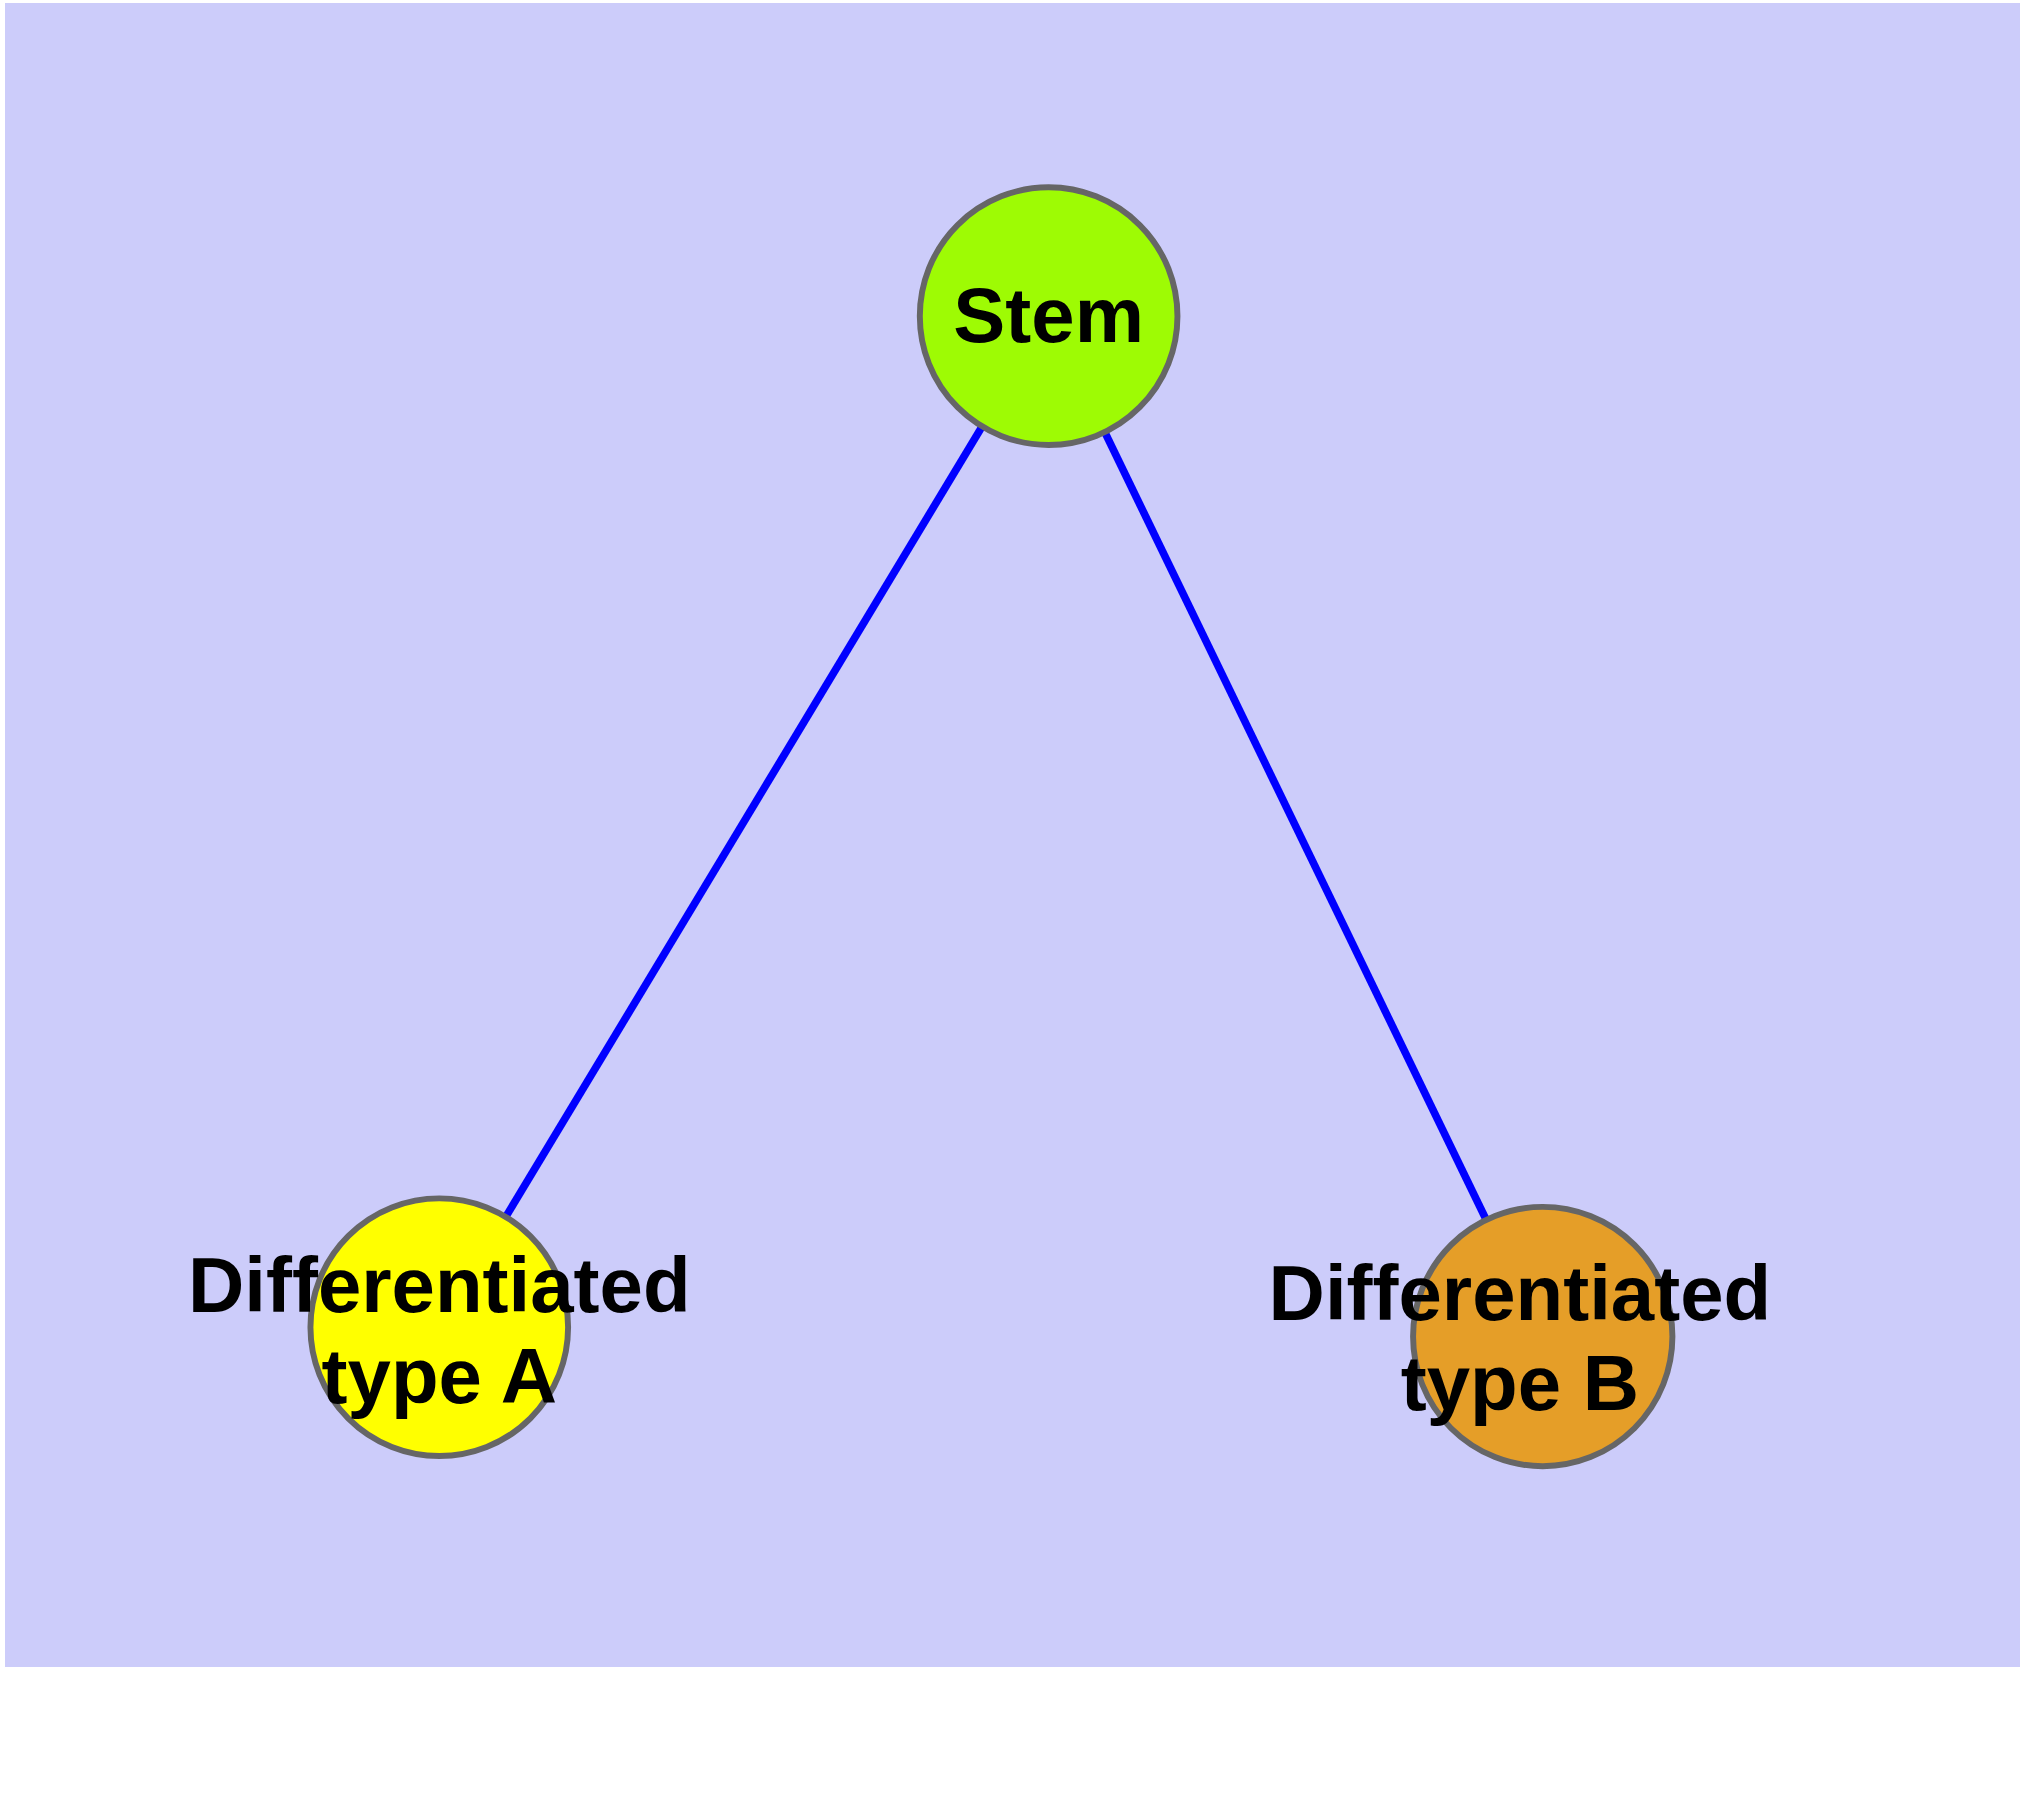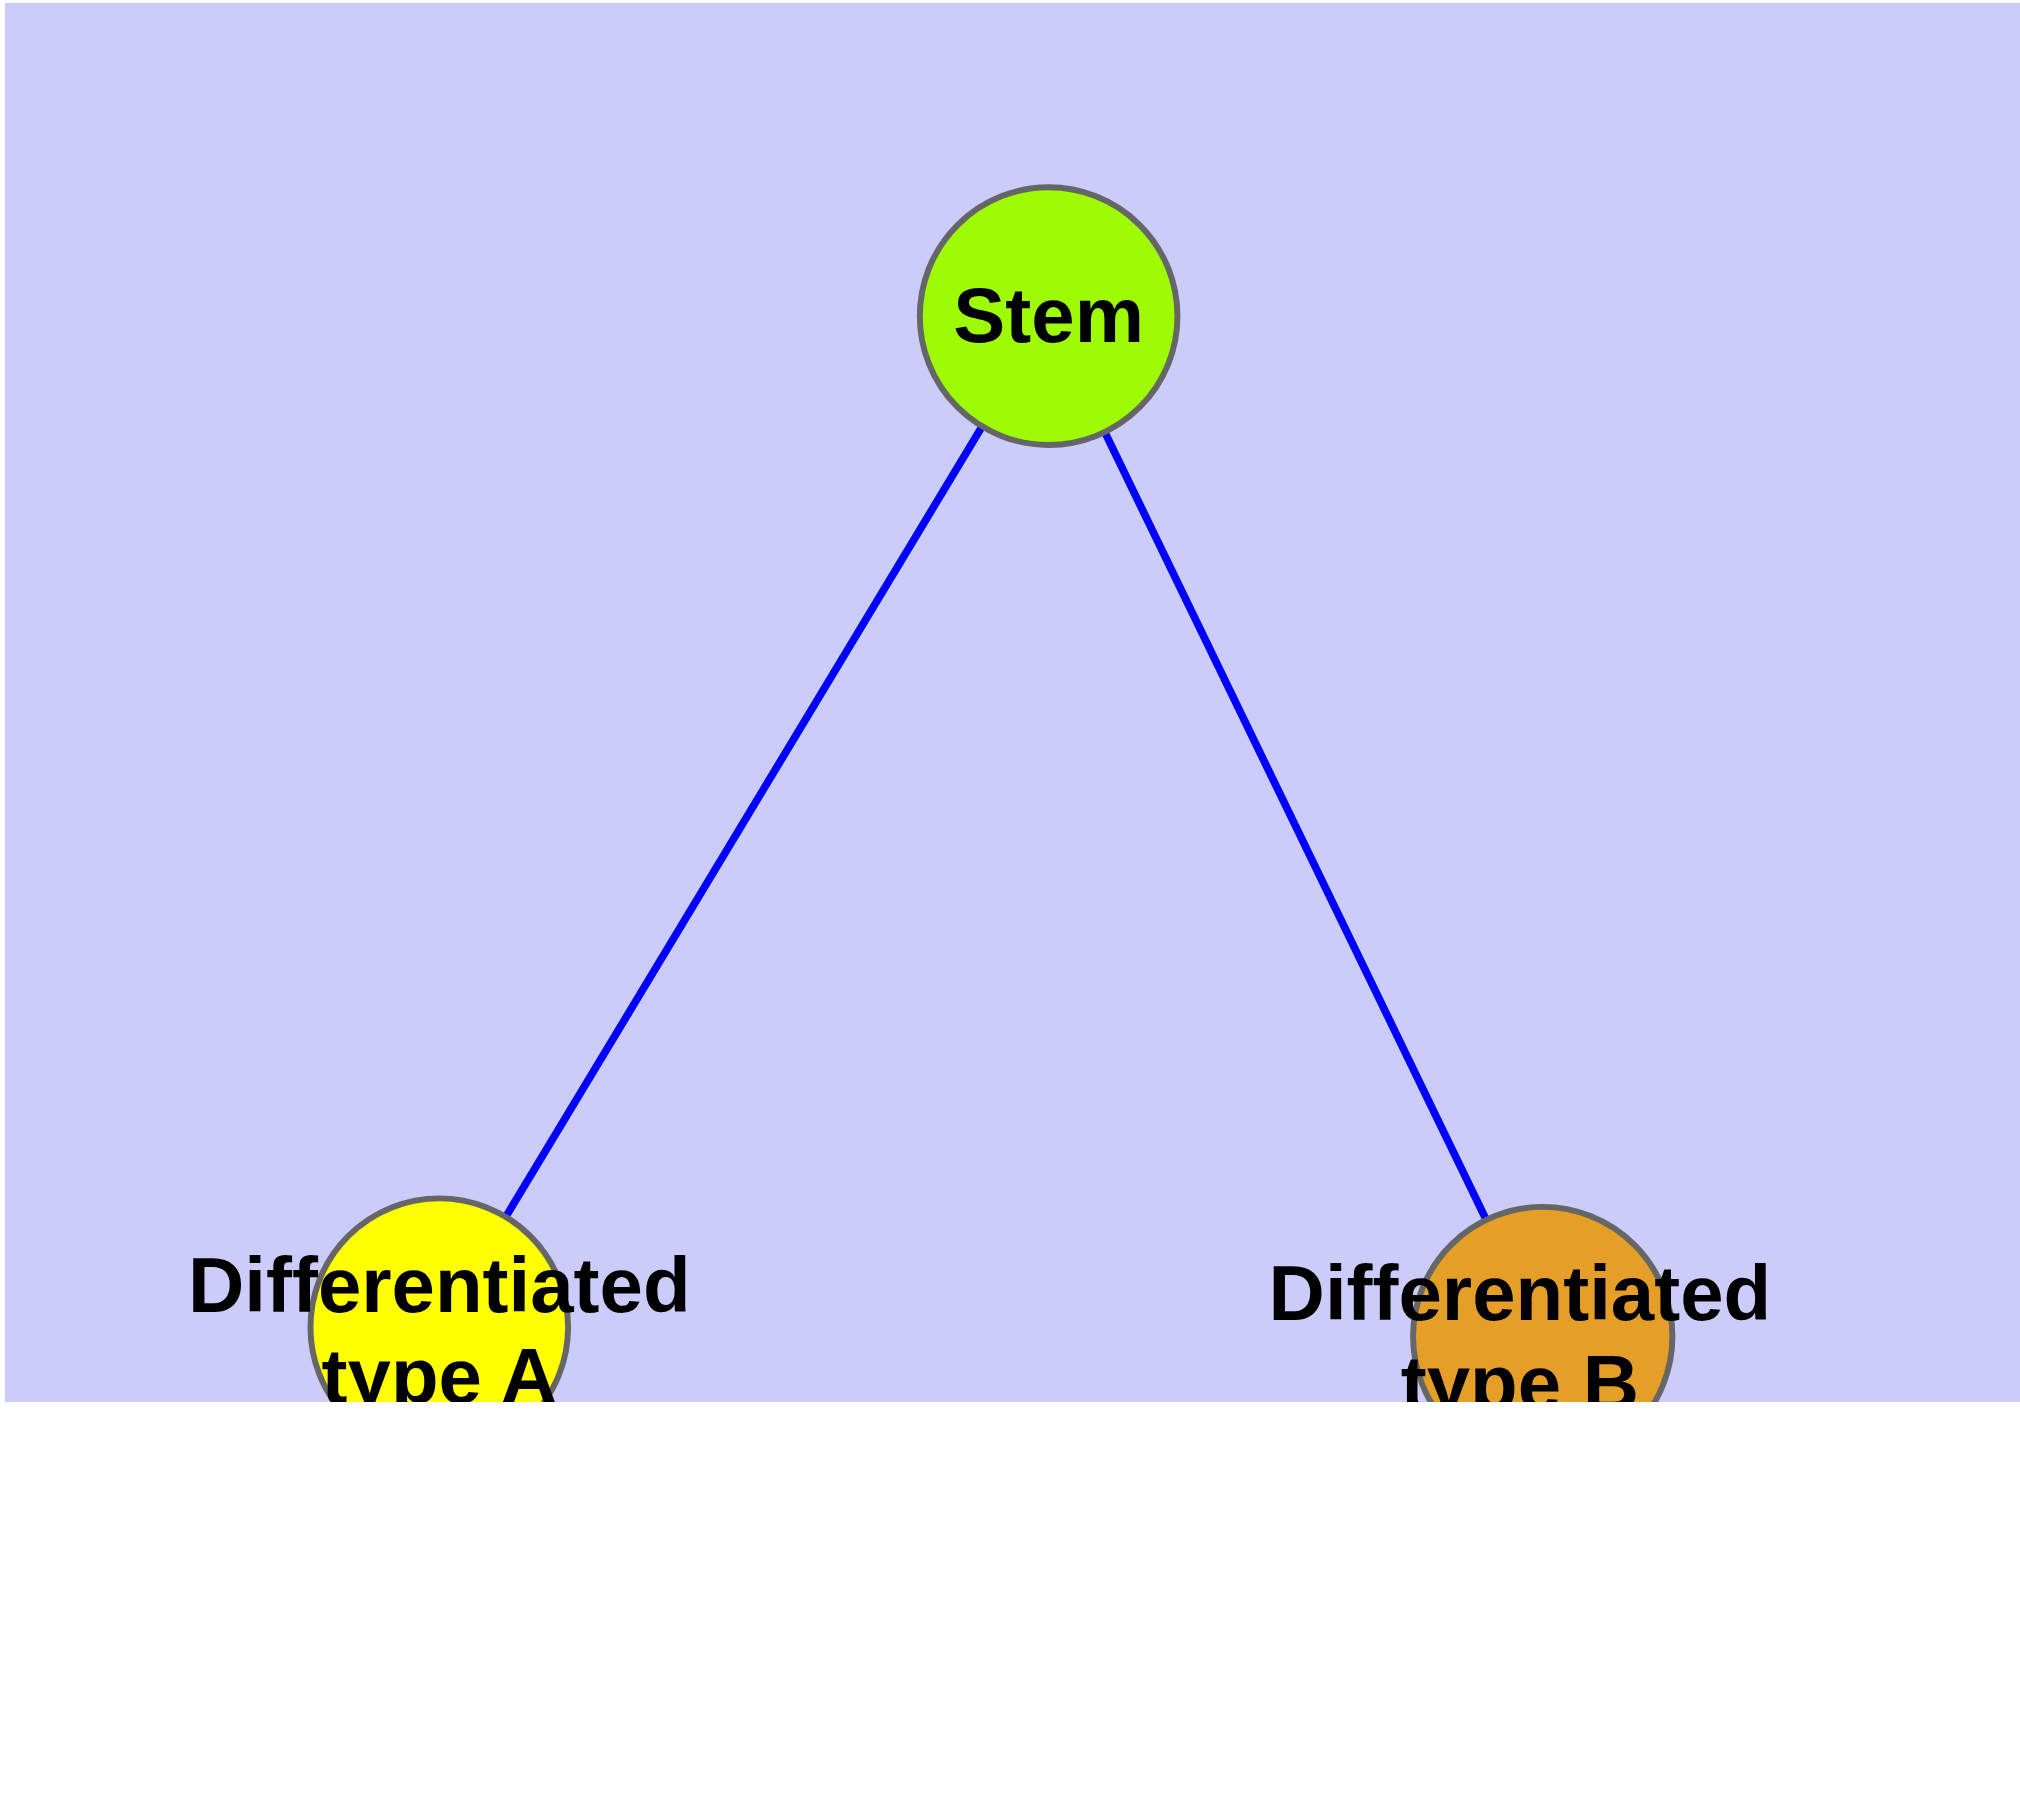--- a/index.html
+++ b/index.html
@@ -4,21 +4,21 @@
 <title>Cell differentiation graph</title>
 <style>
   html, body {
     margin: 0;
     padding: 0;
     background: #ffffff;
   }
   #canvas {
     position: relative;
     width: 2021px;
-    height: 1402px;
+    height: 1667px;
     background: #ffffff;
     overflow: hidden;
     font-family: "Liberation Sans", "DejaVu Sans", sans-serif;
     text-align: center;
   }
   #plot-bg {
     position: absolute;
     left: 5.1px;
     top: 3.4px;
     right: 0;

